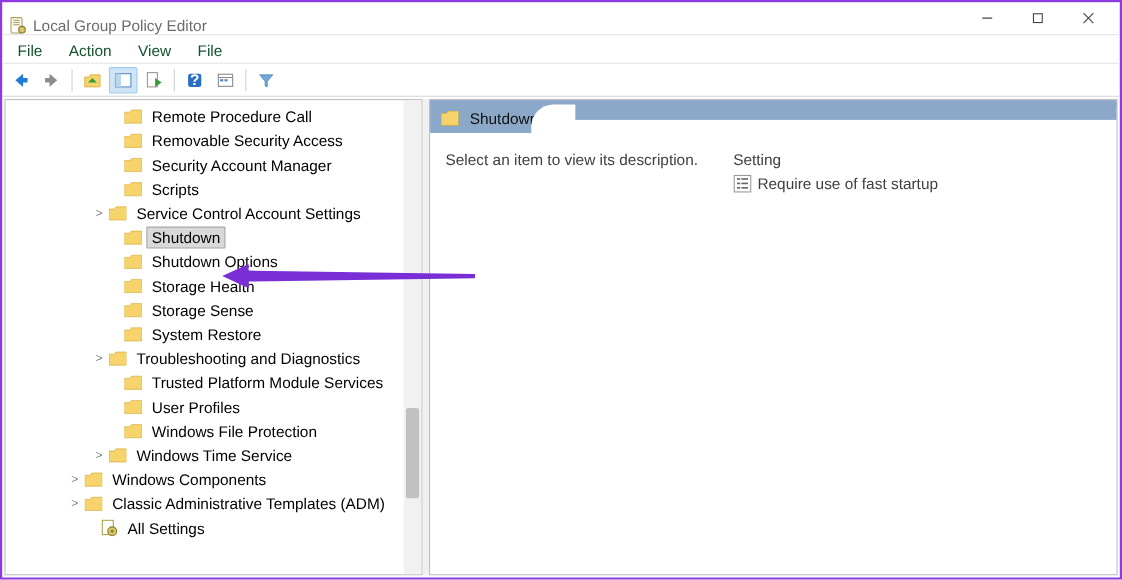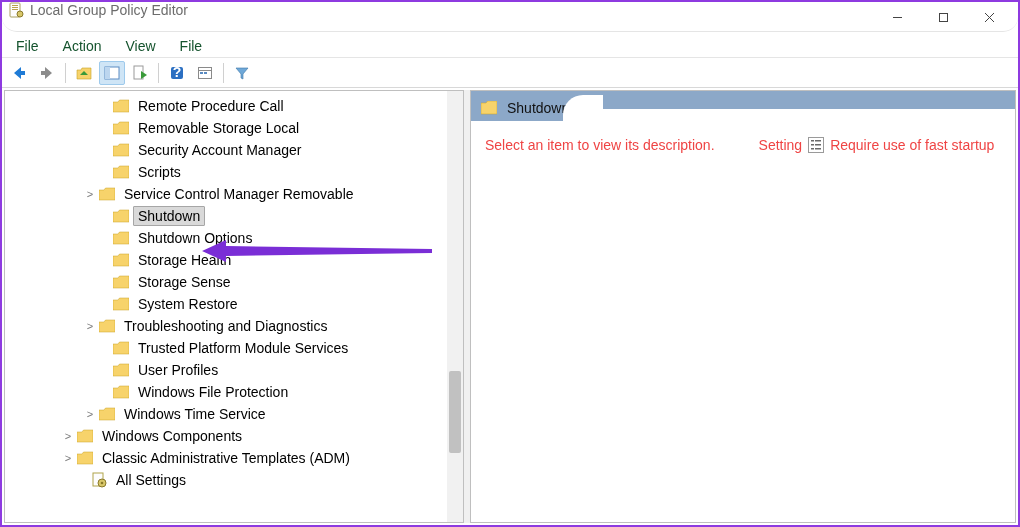--- a/index.html
+++ b/index.html
@@ -1,54 +1,54 @@
 <!DOCTYPE html>
 <html><head>
 <meta charset="utf-8">
 <style>
   * { box-sizing:border-box; margin:0; padding:0; font-family:"Segoe UI",Tahoma,sans-serif; font-size:14px; }
   html,body{width:1020px;height:527px;overflow:hidden;}
   .frame{width:1020px;height:527px;border:2px solid #8e3ae0;background:#fff;position:relative;}
   
-  .titlebar{height:30px;display:flex;align-items:flex-start;padding:0 6px;border-bottom:1px solid #e5e5e5;color:#6c6c6c;border-radius:15px;}
+  .titlebar{height:30px;display:flex;align-items:flex-end;padding:0 6px;border-bottom:1px solid #e5e5e5;color:#6c6c6c;}
   .titlebar .appicon{width:16px;height:16px;margin-right:6px;}
   .titlebar .sp{flex:1;}
   .winbtn{width:46px;height:30px;display:flex;align-items:center;justify-content:center;color:#444;}
   .winbtn svg{width:11px;height:11px;}
   
   .menubar{height:26px;display:flex;align-items:center;padding:2px 4px 0 4px;gap:4px;border-bottom:1px solid #e5e5e5;}
   .menubar .menu{padding:3px 10px;color:#14532d;}
   
   .toolbar{height:30px;display:flex;align-items:center;padding:0 4px;gap:2px;border-bottom:1px solid #d8d8d8;}
   .tbtn{width:26px;height:24px;display:flex;align-items:center;justify-content:center;border:1px solid transparent;border-radius:2px;}
   .tbtn.active{background:#cfe5f6;border-color:#9ecaec;}
   .sep{width:1px;height:20px;background:#d0d0d0;margin:0 3px;}
   .tbtn svg{width:16px;height:16px;}
   
   .work{position:absolute;top:88px;bottom:2px;left:2px;right:2px;display:flex;}
-  .treepane{width:460px;border:1px solid #bfbfbf;background:#fff;position:relative;}
+  .treepane{width:380px;border:1px solid #bfbfbf;background:#fff;position:relative;}
   .splitter{width:6px;background:#f0f0f0;}
   .rightpane{flex:1;border:1px solid #bfbfbf;background:#fff;display:flex;flex-direction:column;}
   
   .tree{position:absolute;top:0;left:0;right:0;bottom:0;overflow:hidden;padding:4px 0;}
   .tree-scroll{position:absolute;right:0;top:0;bottom:0;width:16px;background:#f1f1f1;}
   .thumb{position:absolute;left:2px;right:2px;top:280px;height:82px;background:#c1c1c1;border-radius:2px;}
   .node{height:22px;display:flex;align-items:center;white-space:nowrap;cursor:default;}
   .node .exp{width:14px;text-align:center;color:#7a7a7a;font-size:11px;}
   .node .label{padding:1px 4px;border:1px solid transparent;border-radius:1px;}
   .node.sel .label{background:#d9d9d9;border-color:#a6a6a6;}
   .folder{width:16px;height:14px;margin:0 4px 0 2px;}
   .folder path{fill:#f7d36b;stroke:#c8a227;stroke-width:.5;}
   .cog{width:16px;height:16px;margin:0 4px 0 2px;}
   
   .rhead{display:flex;}
   .tab{background:#8ca8c8;padding:5px 14px 5px 8px;display:flex;align-items:center;border-top-right-radius:18px;gap:6px;color:#111;}
   .rhead .rest{flex:1;background:#8ca8c8;height:4px;align-self:flex-start;}
-  .rbody{display:flex;padding:12px 14px;gap:44px;color:#ef4444;}
-  .col-setting{display:flex;flex-direction:row;gap:6px;}
+  .rbody{display:flex;padding:12px 14px;gap:32px;color:#404040;}
+  .col-setting{display:flex;flex-direction:column;gap:6px;}
   .setting-row{display:flex;align-items:center;gap:6px;}
   .polico{width:16px;height:16px;border:1px solid #9a9a9a;display:inline-flex;}
   .polico svg{width:14px;height:14px;}
   
   .arrow{position:absolute;top:238px;left:200px;width:230px;height:22px;pointer-events:none;}
 </style>
 </head>
 <body>
 <div class="frame">
 
@@ -148,42 +148,42 @@
             <svg class="folder" viewBox="0 0 16 14">
               <path d="M0 3 L5 3 L6.5 1 L16 1 L16 13 L0 13 Z"></path>
             </svg>
             <span class="label">Remote Procedure Call</span>
           </div>
           <div class="node" style="padding-left: 92px;">
             <span class="exp"></span>
             <svg class="folder" viewBox="0 0 16 14">
               <path d="M0 3 L5 3 L6.5 1 L16 1 L16 13 L0 13 Z"></path>
             </svg>
-            <span class="label">Removable Storage Local</span>
+            <span class="label">Removable Security Access</span>
           </div>
           <div class="node" style="padding-left: 92px;">
             <span class="exp"></span>
             <svg class="folder" viewBox="0 0 16 14">
               <path d="M0 3 L5 3 L6.5 1 L16 1 L16 13 L0 13 Z"></path>
             </svg>
             <span class="label">Security Account Manager</span>
           </div>
           <div class="node" style="padding-left: 92px;">
             <span class="exp"></span>
             <svg class="folder" viewBox="0 0 16 14">
               <path d="M0 3 L5 3 L6.5 1 L16 1 L16 13 L0 13 Z"></path>
             </svg>
             <span class="label">Scripts</span>
           </div>
           <div class="node" style="padding-left: 78px;">
             <span class="exp">&gt;</span>
             <svg class="folder" viewBox="0 0 16 14">
               <path d="M0 3 L5 3 L6.5 1 L16 1 L16 13 L0 13 Z"></path>
             </svg>
-            <span class="label">Service Control Manager Removable</span>
+            <span class="label">Service Control Account Settings</span>
           </div>
           <div class="node sel" style="padding-left: 92px;">
             <span class="exp"></span>
             <svg class="folder" viewBox="0 0 16 14">
               <path d="M0 3 L5 3 L6.5 1 L16 1 L16 13 L0 13 Z"></path>
             </svg>
             <span class="label">Shutdown</span>
           </div>
           <div class="node" style="padding-left: 92px;">
             <span class="exp"></span>

